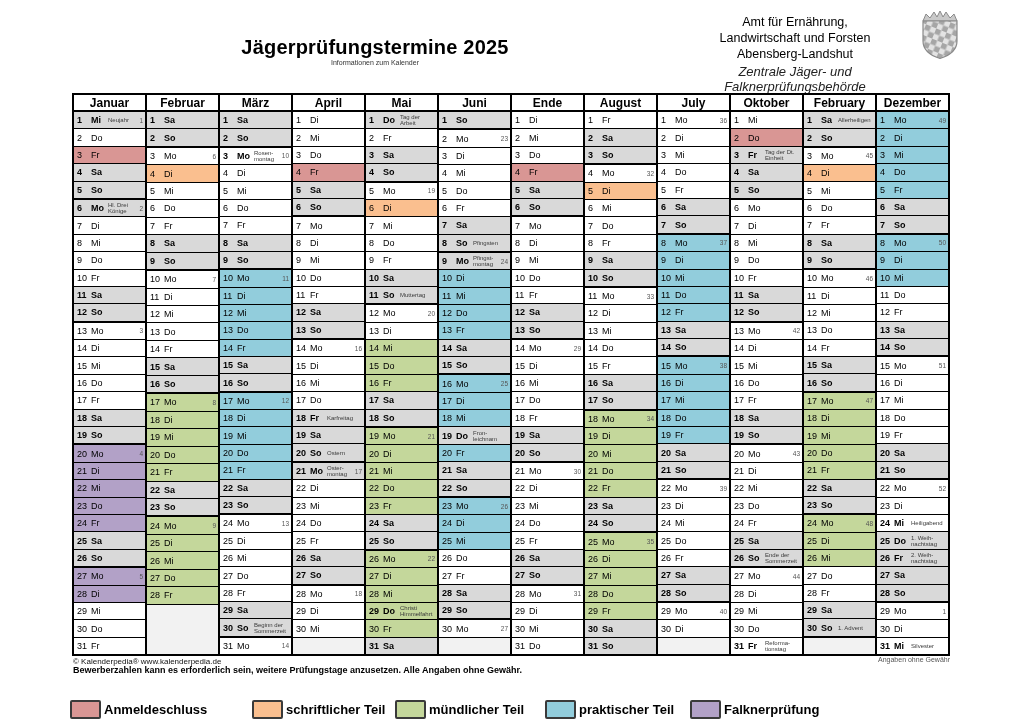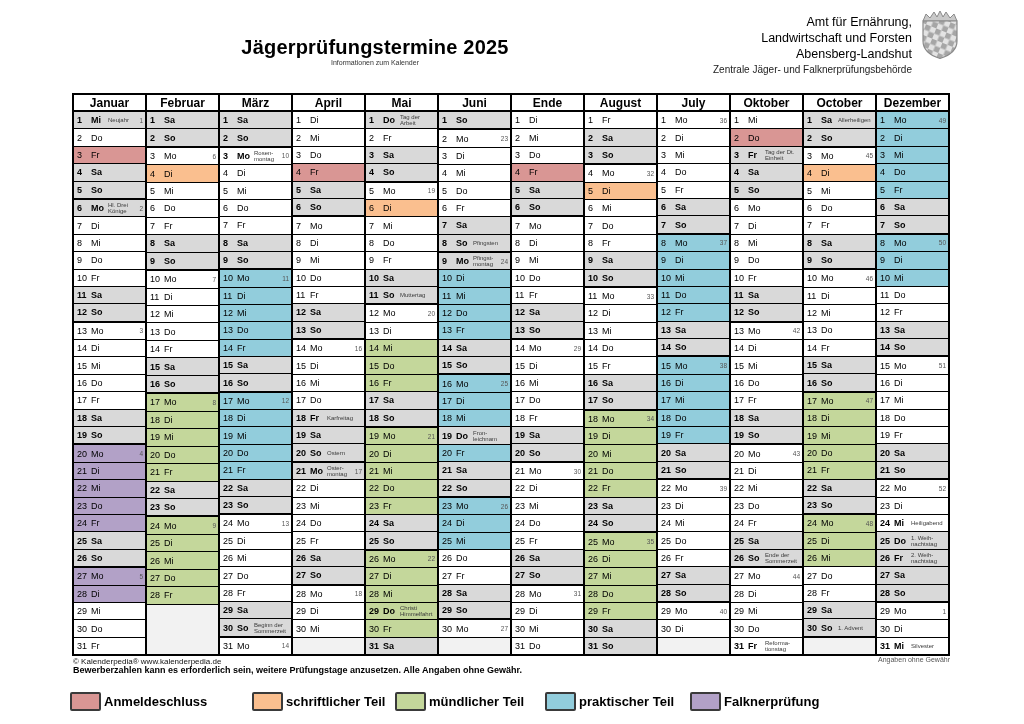--- a/index.html
+++ b/index.html
@@ -9,23 +9,23 @@
 
   
   .title-block { position:absolute; top:36px; left:205px; width:340px; text-align:center; }
   .title { font-size:20px; font-weight:bold; letter-spacing:0.2px; }
   .logo { margin-top:4px; font-size:14px; }
   .logo .main { color:#1a1a1a; }
   .logo .accent { color:#cc1111; font-weight:bold; font-style:italic; }
   .logo-sub { font-size:7px; color:#333; margin-top:0px; }
 
   .agency { position:absolute; top:10px; left:650px; width:310px; display:flex; justify-content:flex-end; }
-  .agency-text { text-align:right; padding-top:4px;margin-left:28px; }
+  .agency-text { text-align:center; padding-top:4px;margin-left:28px; }
   .agency-line { font-size:12.5px; line-height:1.28; }
-  .agency-sub { font-size:10px; color:#222; margin-top:2px; }
+  .agency-sub { font-size:13px; color:#222; margin-top:2px;font-style:italic; }
   .shield { width:40px; height:50px; margin-left:8px; flex:none; }
 
   
   .calendar { position:absolute; left:72px; top:93px; width:878px; height:563px;
               display:flex; border:2px solid #000; background:#fff; }
   .month { flex:1 1 0; min-width:0; display:flex; flex-direction:column; border-right:2px solid #000; }
   .month:last-child { border-right:none; }
   .month-name { flex:none; height:17px; line-height:16px; text-align:center;
                 font-weight:bold; font-size:12px; border-bottom:2px solid #000; background:#fff; }
   .cell { flex:1 1 0; display:flex; align-items:center; border-bottom:1px solid #000;
@@ -40,21 +40,21 @@
                 overflow:hidden; max-height:14px; }
   .cell .wk { flex:none; font-size:6.5px; color:#555; margin-left:auto; padding-left:1px; }
 
   
   .copyright { position:absolute; left:73px; top:657px; font-size:8px; color:#111; }
   .angaben { position:absolute; right:74px; top:656px; font-size:7px; color:#555; }
   .hinweise { position:absolute; left:73px; top:666px; width:885px; font-size:9px;
               font-weight:bold; line-height:9.5px; }
   .hinweise .u { text-decoration:underline; }
   .legend { position:absolute; left:0; top:684px; width:1024px; height:22px; }
-  .leg { position:absolute; top:8px; display:flex; align-items:center;text-align:center; }
+  .leg { position:absolute; top:16px; display:flex; align-items:center;text-align:center; }
   .leg .swatch { width:31px; height:19px; border:2px solid #3a3a3a; border-radius:2px; flex:none; }
   .leg .lab { font-size:13px; font-weight:bold; margin-left:3px; }
   .leg0 { left:70px; } .leg1 { left:252px; } .leg2 { left:395px; } .leg3 { left:545px; } .leg4 { left:690px; }
 </style>
 </head>
 <body>
 
 <div class="page">
 
   <div class="title-block">
@@ -1392,21 +1392,21 @@
           <span class="d">30</span>
           <span class="wd">Do</span>
         </div>
         <div class="cell bold last" style="background: rgb(255, 255, 255);">
           <span class="d">31</span>
           <span class="wd">Fr</span>
           <span class="note">Reforma-tionstag</span>
         </div>
       </div>
       <div class="month">
-        <div class="month-name">October</div>
+        <div class="month-name">February</div>
         <div class="cell bold" style="background: rgb(217, 217, 217);">
           <span class="d">1</span>
           <span class="wd">Sa</span>
           <span class="note">Allerheiligen</span>
         </div>
         <div class="cell sun bold" style="background: rgb(217, 217, 217);">
           <span class="d">2</span>
           <span class="wd">So</span>
         </div>
         <div class="cell" style="background: rgb(255, 255, 255);">

